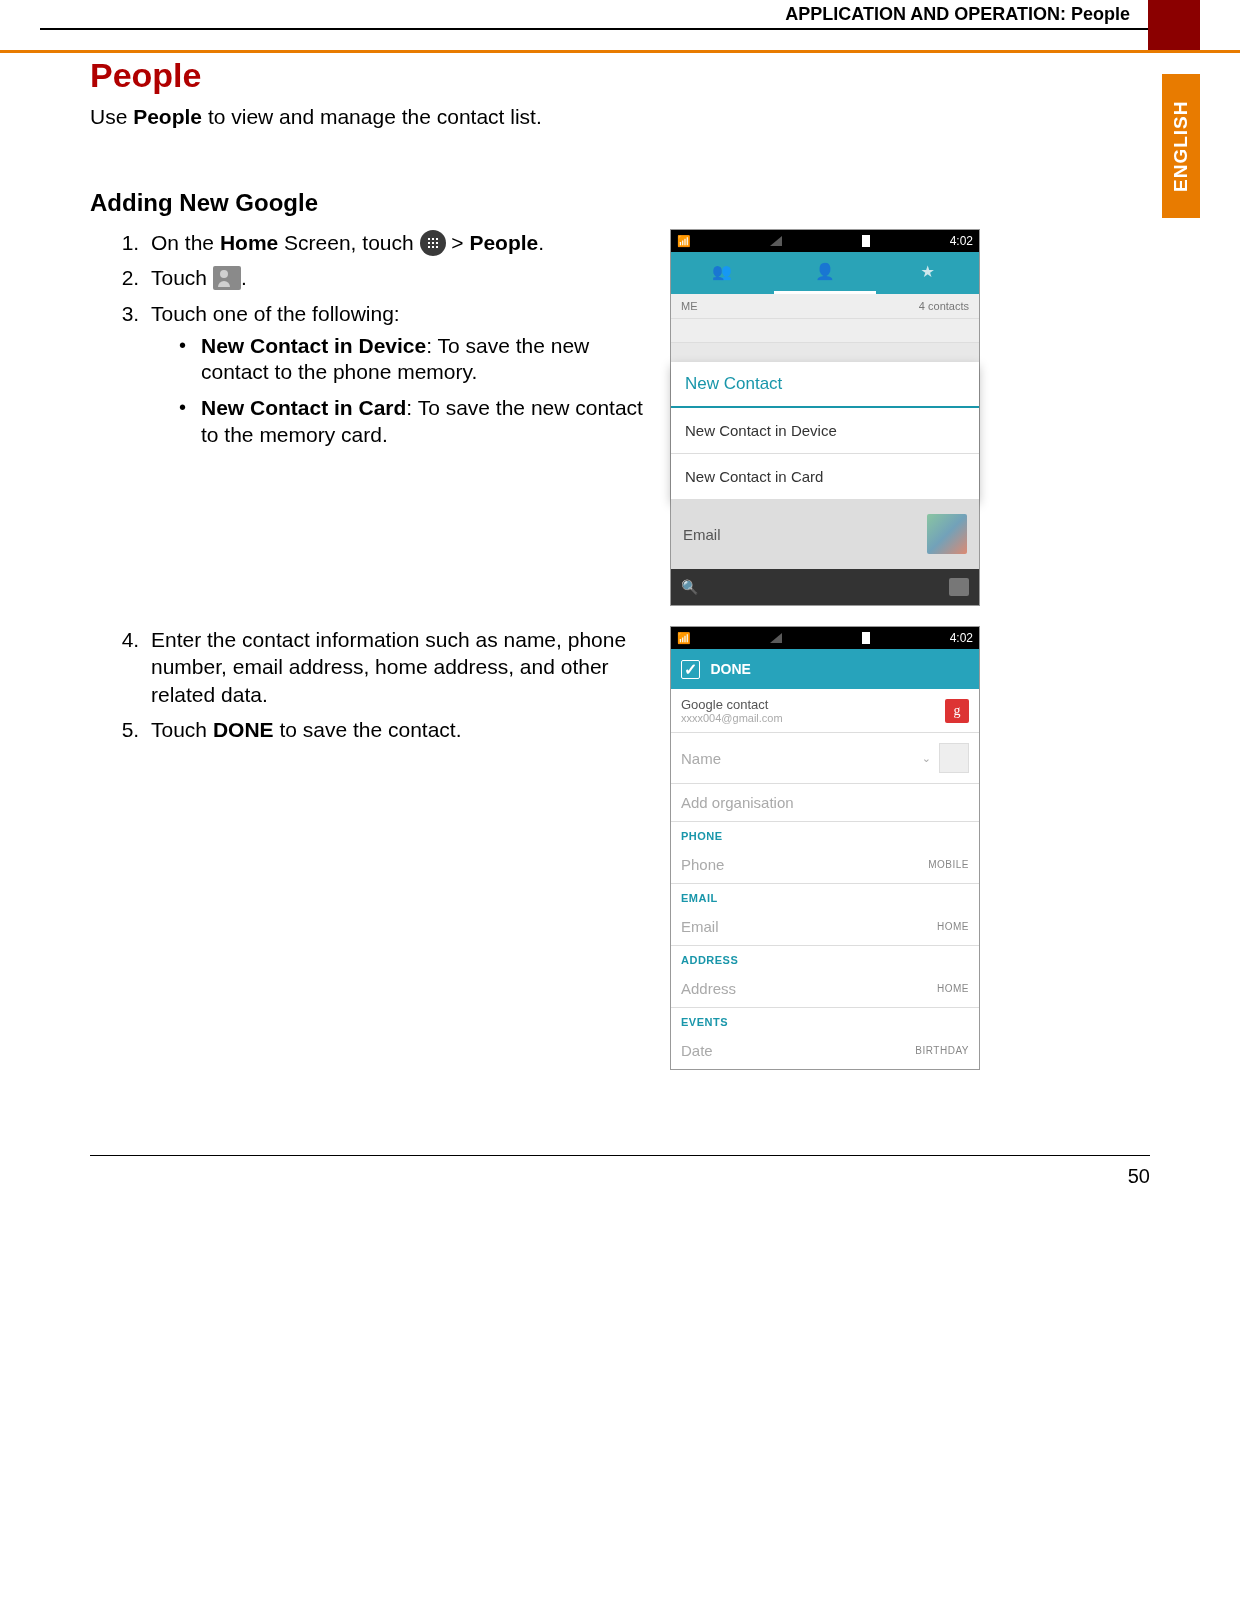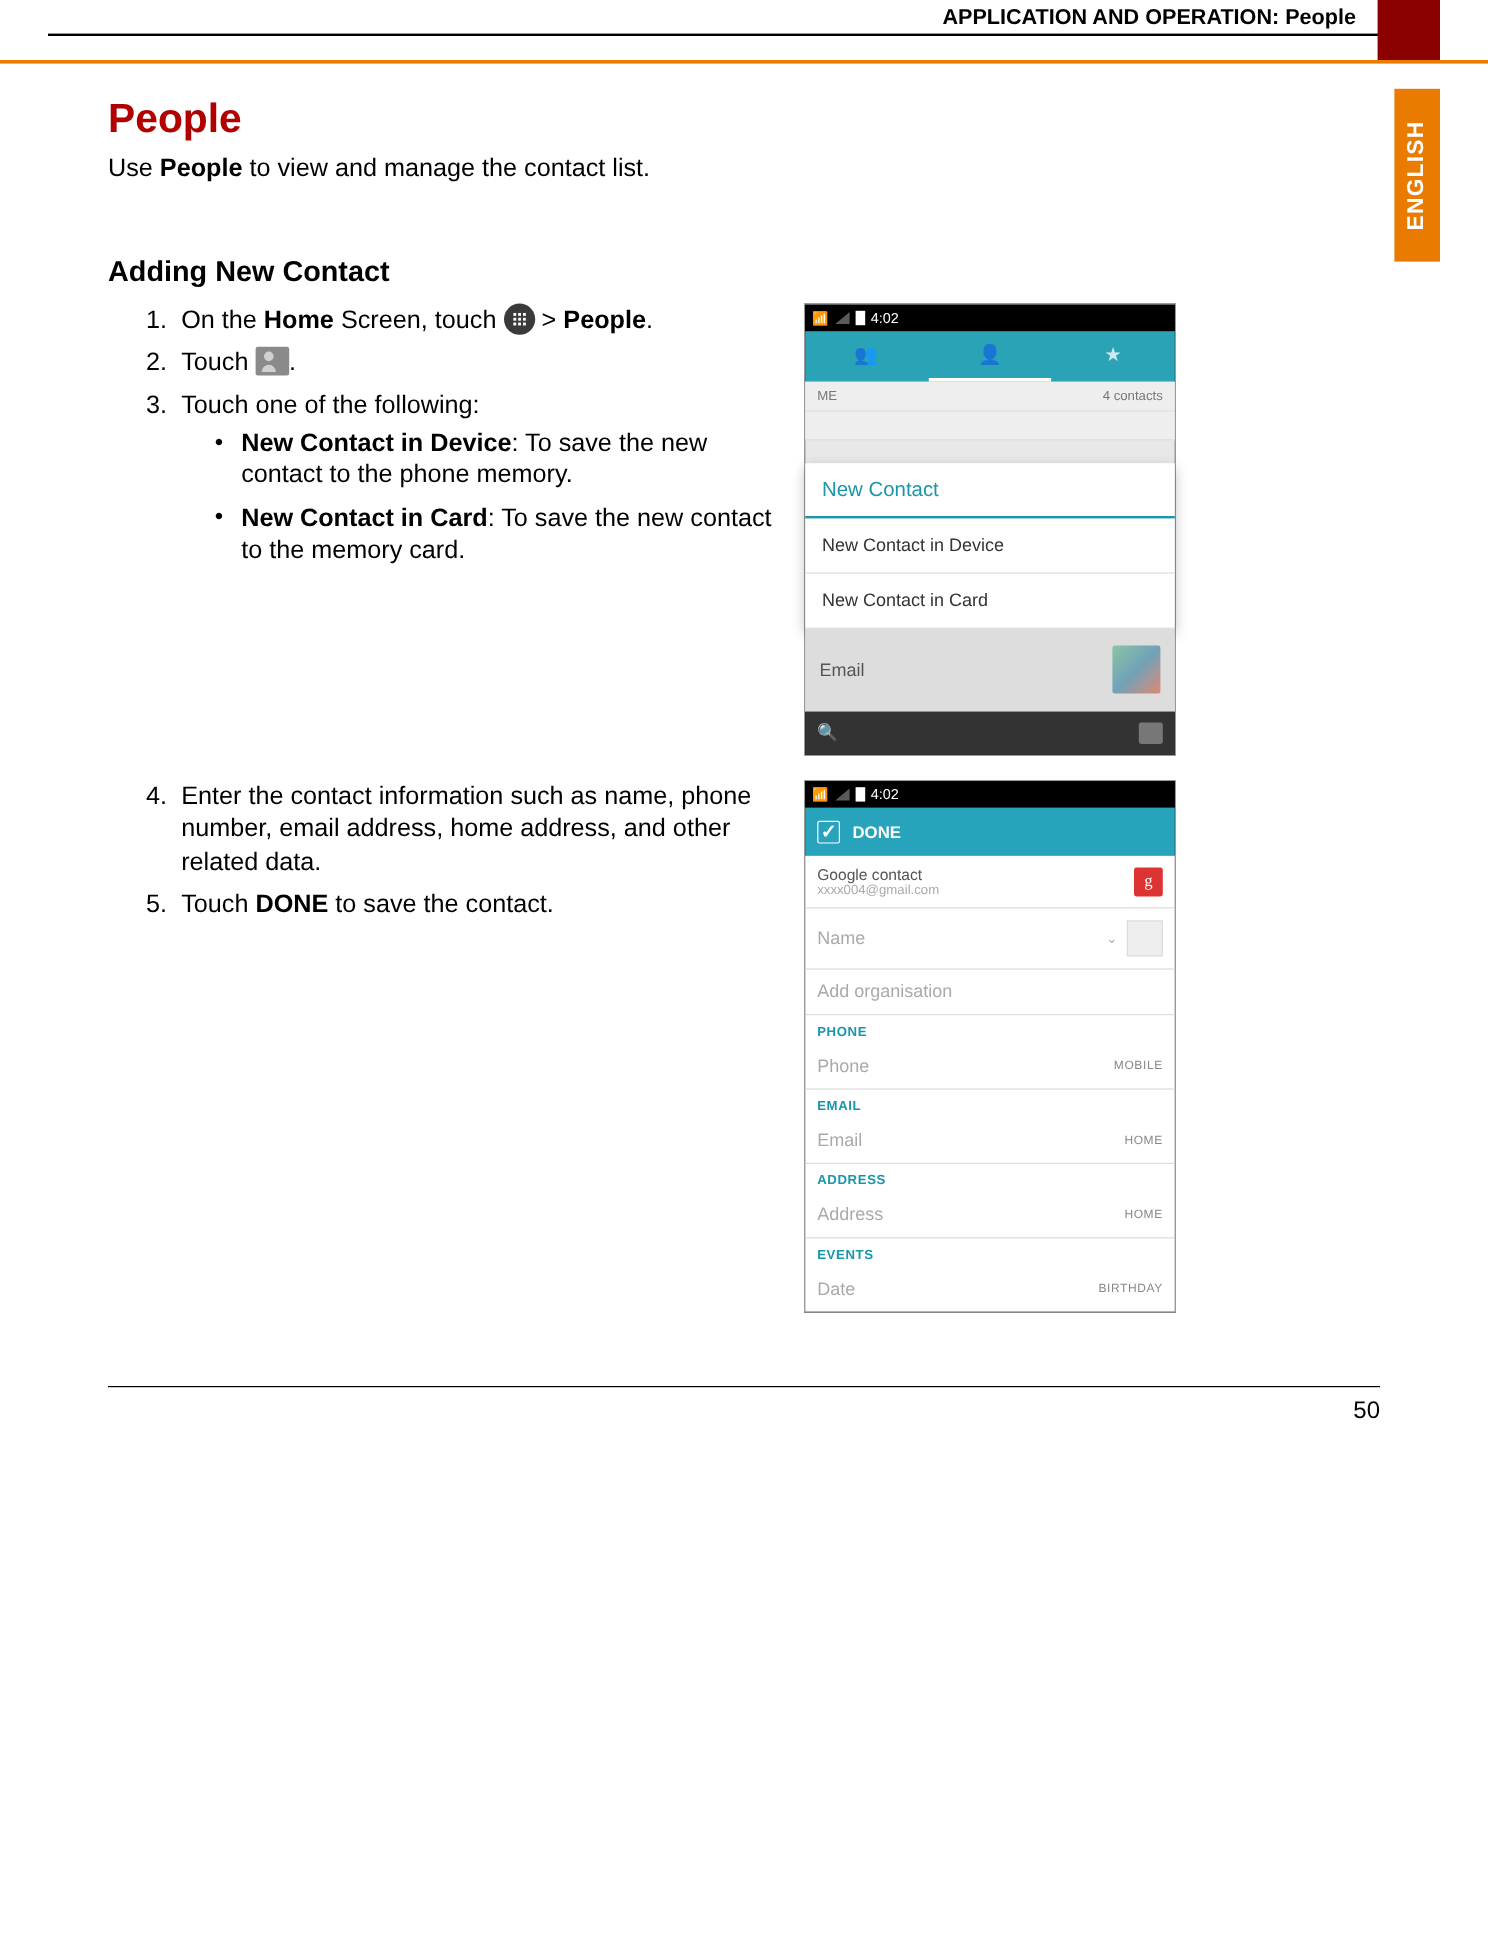--- a/index.html
+++ b/index.html
@@ -3,38 +3,38 @@
 <meta charset="utf-8">
 <style>
 * { box-sizing: border-box; margin: 0; padding: 0; }
 body { font-family: Arial, Helvetica, sans-serif; background: #fff; width: 1240px; }
 .page { position: relative; width: 1240px; height: 1228px; padding: 0 90px 0 90px; }
 .header-line { border-top: 2px solid #000; position: absolute; top: 28px; left: 40px; right: 40px; }
 .header-text { position: absolute; top: 4px; right: 110px; font-size: 18px; font-weight: bold; }
 .red-block { position: absolute; top: 0; right: 40px; width: 52px; height: 50px; background: #8b0000; }
 .orange-rule { position: absolute; top: 50px; left: 0; right: 0; height: 3px; background: #e87b00; }
 .side-tab { position: absolute; top: 74px; right: 40px; width: 38px; height: 144px; background: #e87b00; color: #fff; font-weight: bold; font-size: 19px; text-align: center; writing-mode: vertical-rl; transform: rotate(180deg); display: flex; align-items: center; justify-content: center; letter-spacing: 1px; }
-.content { padding-top: 80px; }
+.content { padding-top: 56px; }
 h1.title { color: #b00000; font-size: 34px; font-weight: bold; margin-bottom: 10px; }
 .intro { font-size: 21px; margin-bottom: 60px; }
 h2.section { font-size: 24px; font-weight: bold; margin-bottom: 12px; }
 ol.steps { list-style: decimal; padding-left: 55px; font-size: 21px; }
 ol.steps > li { margin-bottom: 8px; padding-left: 6px; line-height: 1.3; }
 ul.sub { list-style: none; padding-left: 28px; margin-top: 6px; }
 ul.sub > li { position: relative; margin-bottom: 10px; padding-left: 22px; line-height: 1.25; }
 ul.sub > li::before { content: "•"; position: absolute; left: 0; font-size: 20px; }
 .icon-circle { display: inline-block; width: 26px; height: 26px; border-radius: 50%; background: #3a3a3a; vertical-align: -6px; position: relative; }
 .icon-circle::after { content: ""; position: absolute; top: 7px; left: 7px; width: 12px; height: 12px; background: radial-gradient(circle, #fff 1.5px, transparent 1.5px); background-size: 4px 4px; }
 .icon-add-contact { display: inline-block; width: 28px; height: 24px; background: #8a8a8a; vertical-align: -5px; position: relative; border-radius: 2px; }
 .icon-add-contact::before { content: ""; position: absolute; top: 4px; left: 7px; width: 8px; height: 8px; border-radius: 50%; background: #d0d0d0; }
 .icon-add-contact::after { content: ""; position: absolute; bottom: 3px; left: 5px; width: 12px; height: 6px; border-radius: 6px 6px 0 0; background: #d0d0d0; }
 .row { display: flex; gap: 20px; align-items: flex-start; }
 .left-col { flex: 1 1 540px; max-width: 560px; }
 .phone { width: 310px; border: 1px solid #999; background: #000; font-family: "Helvetica Neue", Arial, sans-serif; }
-.statusbar { height: 22px; background: #000; color: #fff; font-size: 12px; display: flex; justify-content: flex-start; align-items: center; gap: 5px; padding: 0 6px; }
+.statusbar { height: 22px; background: #000; color: #fff; font-size: 12px; display: flex; justify-content: space-between; align-items: center; gap: 5px; padding: 0 6px; }
 .statusbar .sig { width: 0; height: 0; border-style: solid; border-width: 0 0 10px 12px; border-color: transparent transparent #5a5a5a transparent; }
 .statusbar .wifi::before { content: "📶"; font-size: 11px; }
 .statusbar .batt { width: 8px; height: 12px; background: #fff; }
 .tabbar { display: flex; height: 42px; background: #2aa3b7; }
 .tabbar .tab { flex: 1; display: flex; align-items: center; justify-content: center; color: #cfe8ed; border-bottom: 3px solid transparent; }
 .tabbar .tab.active { border-bottom-color: #fff; color: #fff; }
 .ppl-body { background: #e8e8e8; }
 .me-row { display: flex; justify-content: space-between; align-items: center; padding: 6px 10px; font-size: 11px; color: #777; background: #eee; border-bottom: 1px solid #ddd; }
 .divider-letter { padding: 4px 10px; font-size: 13px; color: #777; background: #eee; border-bottom: 1px solid #ddd; }
 .popup { background: #fff; margin: 6px 0 0 0; box-shadow: 0 4px 10px rgba(0,0,0,.25); }
@@ -71,21 +71,21 @@
   <div class="red-block"></div>
   <div class="orange-rule"></div>
   <div class="side-tab">ENGLISH</div>
 
   <div class="content">
     <h1 class="title">People</h1>
     <p class="intro">
       <span>Use </span><b>People</b><span> to view and manage the contact list.</span>
     </p>
 
-    <h2 class="section">Adding New Contact</h2>
+    <h2 class="section">Adding New Google</h2>
 
     <div class="row">
       <div class="left-col">
         <ol class="steps">
           <li>
             <span>On the </span><b>Home</b><span> Screen, touch </span><span class="icon-circle"></span><span>  &gt; </span><b>People</b><span>.</span>
           </li>
           <li>
             <span>Touch </span><span class="icon-add-contact"></span><span>.</span>
           </li>

